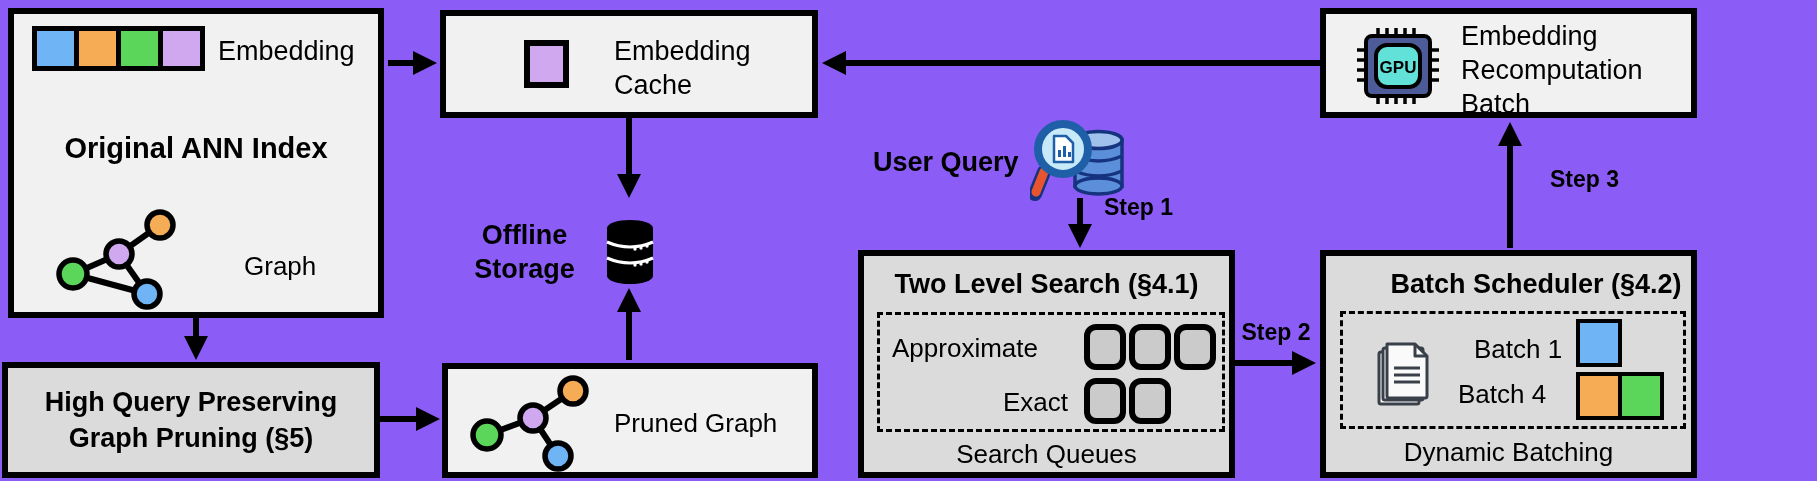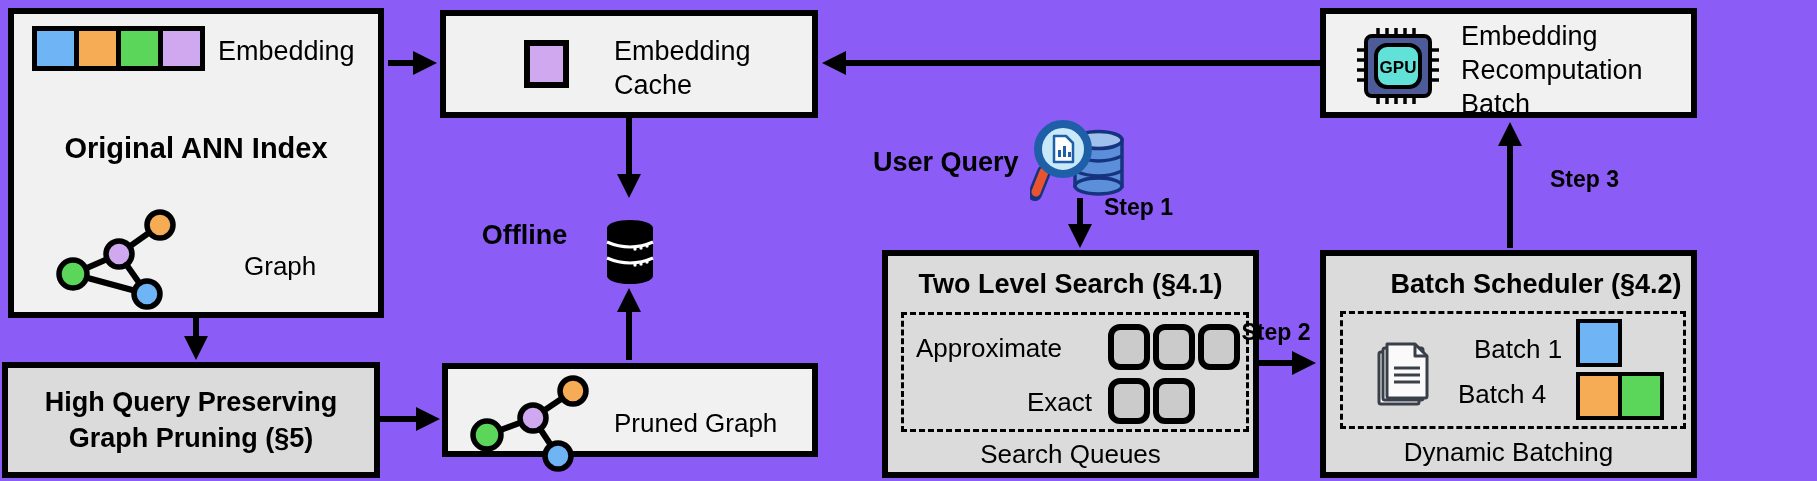--- a/index.html
+++ b/index.html
@@ -86,38 +86,39 @@
   <div class="box light" style="left:440px;top:10px;width:378px;height:108px;">
     <div class="abs" style="left: 78px; top: 24px; width: 45px; height: 48px; box-sizing: border-box; border: 6px solid rgb(0, 0, 0); background: rgb(207, 168, 240);"></div>
     <div class="abs t27" style="left:168px;top:18px;">
       <div>Embedding</div>
       <div>Cache</div>
     </div>
   </div>
 
   <div class="abs bold center" style="left:452px;top:218px;width:145px;font-size:27px;line-height:34px;">
     <div>Offline</div>
+    <div>Storage</div>
   </div>
   <svg class="abs" style="left:604px;top:218px;" width="52" height="70" viewBox="0 0 52 70">
     <rect x="3" y="10" width="46" height="48" fill="#000"></rect>
     <ellipse cx="26" cy="10" rx="23" ry="8" fill="#000"></ellipse>
     <ellipse cx="26" cy="58" rx="23" ry="8" fill="#000"></ellipse>
     <path d="M3,24 q23,10 46,0" stroke="#fff" stroke-width="3" fill="none"></path>
     <path d="M3,40 q23,10 46,0" stroke="#fff" stroke-width="3" fill="none"></path>
     <g fill="#fff">
       <circle cx="31" cy="31" r="1.7"></circle>
         <circle cx="37" cy="30" r="1.7"></circle>
         <circle cx="43" cy="28" r="1.7"></circle>
       <circle cx="31" cy="47" r="1.7"></circle>
         <circle cx="37" cy="46" r="1.7"></circle>
         <circle cx="43" cy="44" r="1.7"></circle>
     </g>
   </svg>
 
-  <div class="box light" style="left:442px;top:363px;width:376px;height:94px;">
+  <div class="box light" style="left:442px;top:363px;width:376px;height:115px;">
     <svg class="abs" style="left:12px;top:4px;" width="135" height="104" viewBox="0 0 135 104">
       <g stroke="#000" stroke-width="6">
         <line x1="27" y1="62" x2="73" y2="45"></line>
         <line x1="73" y1="45" x2="113" y2="18"></line>
         <line x1="73" y1="45" x2="98" y2="83"></line>
       </g>
       <g stroke="#000" stroke-width="5.5">
         <circle cx="113" cy="18" r="13" fill="#F6AB55"></circle>
         <circle cx="73" cy="45" r="13" fill="#CFA8F0"></circle>
         <circle cx="27" cy="62" r="14" fill="#5CD65A"></circle>
@@ -140,21 +141,21 @@
     <circle cx="33" cy="37" r="25" fill="#C8E9F8" stroke="#1F5FA8" stroke-width="8"></circle>
     <g>
       <path d="M24,24 h12 l7,7 v19 h-19 z" fill="#fff" stroke="#1F5FA8" stroke-width="2.5" stroke-linejoin="round"></path>
       <rect x="28" y="38" width="3" height="7" fill="#1F5FA8"></rect>
       <rect x="33" y="34" width="3" height="11" fill="#1F5FA8"></rect>
       <rect x="38" y="40" width="3" height="5" fill="#1F5FA8"></rect>
     </g>
   </svg>
   <div class="step" style="left:1104px;top:194px;">Step 1</div>
 
-  <div class="box dark" style="left:882px;top:250px;width:377px;height:228px;">
+  <div class="box dark" style="left:858px;top:250px;width:377px;height:228px;">
     <div class="abs bold center" style="left:0;top:13px;width:365px;font-size:27px;">Two Level Search (§4.1)</div>
     <div class="dashed" style="left:13px;top:56px;width:348px;height:120px;">
       <div class="abs t26" style="left:12px;top:17px;">Approximate</div>
       <div class="slotrow" style="left:204px;top:9px;">
           <div class="slot"></div>
           <div class="slot"></div>
           <div class="slot"></div>
         </div>
       <div class="abs t26" style="left:123px;top:71px;">Exact</div>
       <div class="slotrow" style="left:204px;top:63px;">

